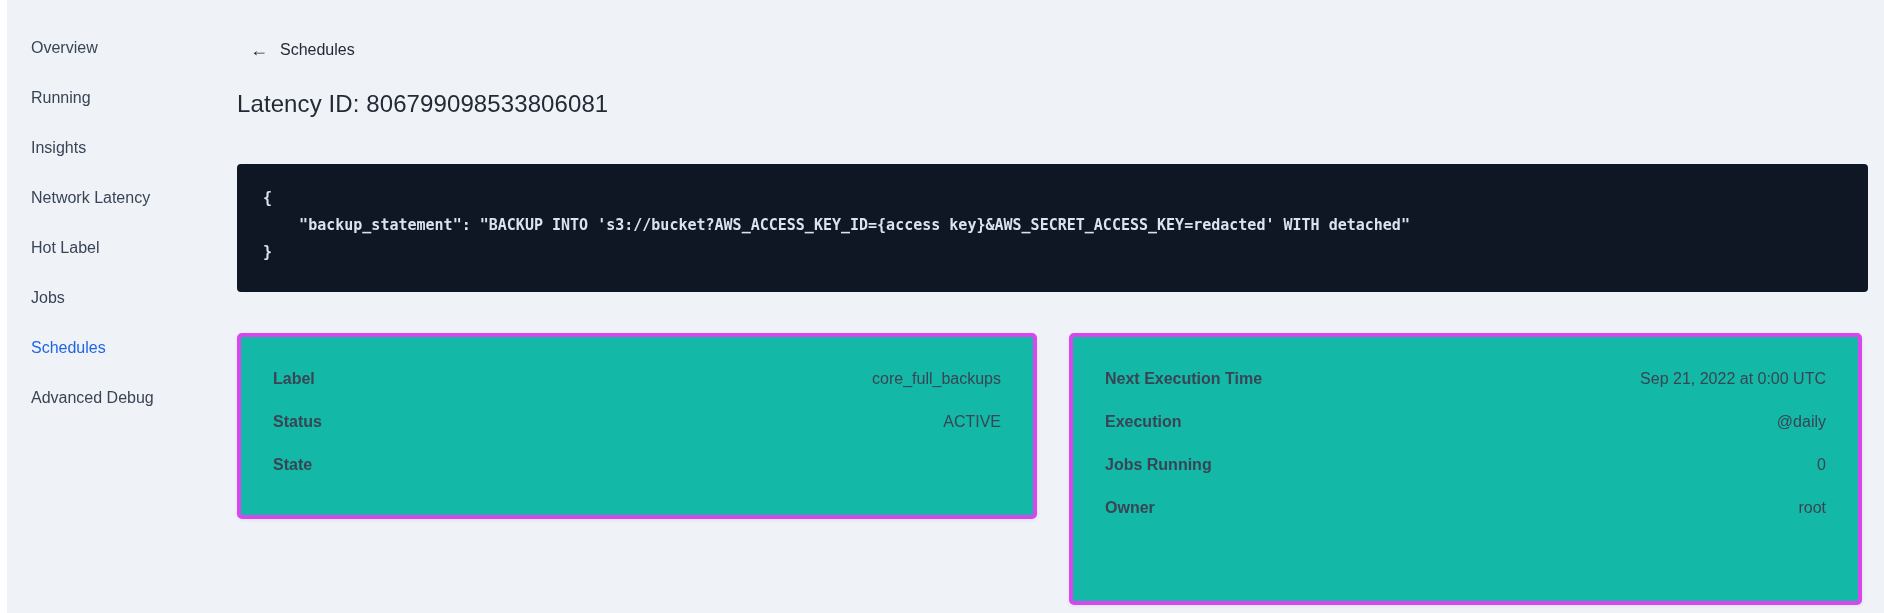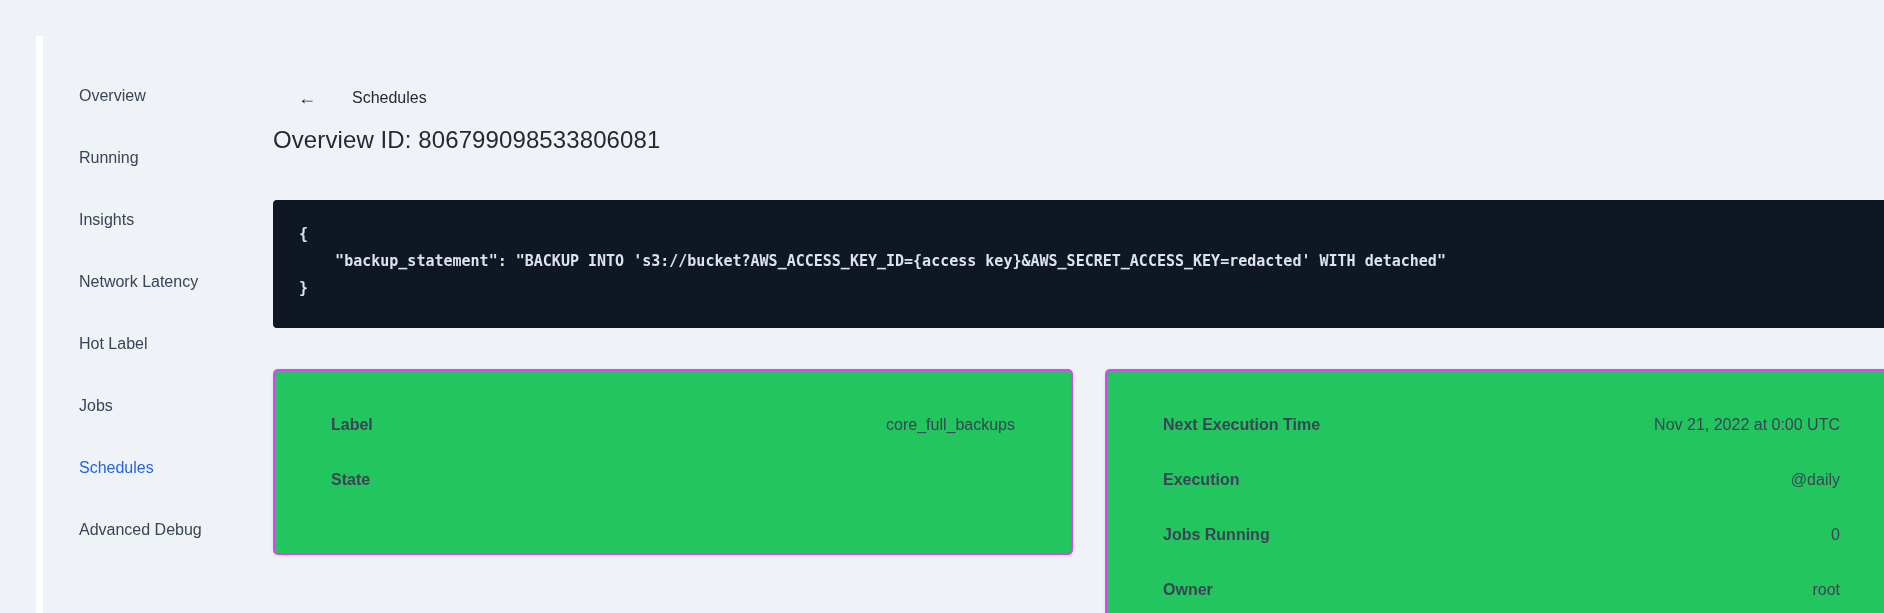--- a/index.html
+++ b/index.html
@@ -1,15 +1,15 @@
 <!DOCTYPE html>
 <html><head>
 <meta charset="utf-8">
 <style>
-  * { margin: 12px; padding: 0; box-sizing: border-box; }
+  * { margin: 0; padding: 0; box-sizing: border-box; }
   html, body { width: 1884px; height: 613px; }
   body {
     position: relative;
     background: #eff3f8;
     font-family: "Liberation Sans", sans-serif;
     color: #394455;
     overflow: hidden;
   }
   .left-gutter {
     position: absolute; left: 0; top: 0; width: 7px; height: 613px;
@@ -43,22 +43,22 @@
     background: #0f1725; border-radius: 4px;
     padding: 21px 24px 0 26px;
     color: #dde3ed;
     font-family: "DejaVu Sans Mono", "Liberation Mono", monospace;
     font-size: 15px; font-weight: 700; line-height: 27px;
     white-space: pre; overflow: hidden;
   }
   
   .card {
     position: absolute; top: 333px;
-    background: #22c55e;
-    border: 2px solid #d946ef; border-radius: 5px;
+    background: #14b8a6;
+    border: 4px solid #d946ef; border-radius: 5px;
     box-shadow: 0 1px 4px rgba(20, 30, 50, 0.07);
     padding: 20px 32px;
   }
   .card.details-card  { left: 237px;  width: 800px; height: 186px; }
   .card.schedule-card { left: 1069px; width: 793px; height: 272px; }
   .card-row {
     height: 43px; display: flex; align-items: center;
     justify-content: space-between; font-size: 16px;
   }
   .card-label { font-weight: 700; color: #394455; }
@@ -78,41 +78,45 @@
   <div class="nav-item">Jobs</div>
   <div class="nav-item active">Schedules</div>
   <div class="nav-item">Advanced Debug</div>
 </nav>
 
 <div class="back-link">
   <span class="arrow">←</span>
   <span>Schedules</span>
 </div>
 
-<h1 class="page-title">Overview ID: 806799098533806081</h1>
+<h1 class="page-title">Latency ID: 806799098533806081</h1>
 
 <pre class="code-block">{
     "backup_statement": "BACKUP INTO 's3://bucket?AWS_ACCESS_KEY_ID={access key}&amp;AWS_SECRET_ACCESS_KEY=redacted' WITH detached"
 }</pre>
 
 <section class="card details-card">
   <div class="card-row">
     <span class="card-label">Label</span>
     <span class="card-value">core_full_backups</span>
   </div>
   <div class="card-row">
+    <span class="card-label">Status</span>
+    <span class="card-value">ACTIVE</span>
+  </div>
+  <div class="card-row">
     <span class="card-label">State</span>
     <span class="card-value"></span>
   </div>
 </section>
 
 <section class="card schedule-card">
   <div class="card-row">
     <span class="card-label">Next Execution Time</span>
-    <span class="card-value">Nov 21, 2022 at 0:00 UTC</span>
+    <span class="card-value">Sep 21, 2022 at 0:00 UTC</span>
   </div>
   <div class="card-row">
     <span class="card-label">Execution</span>
     <span class="card-value">@daily</span>
   </div>
   <div class="card-row">
     <span class="card-label">Jobs Running</span>
     <span class="card-value">0</span>
   </div>
   <div class="card-row">

